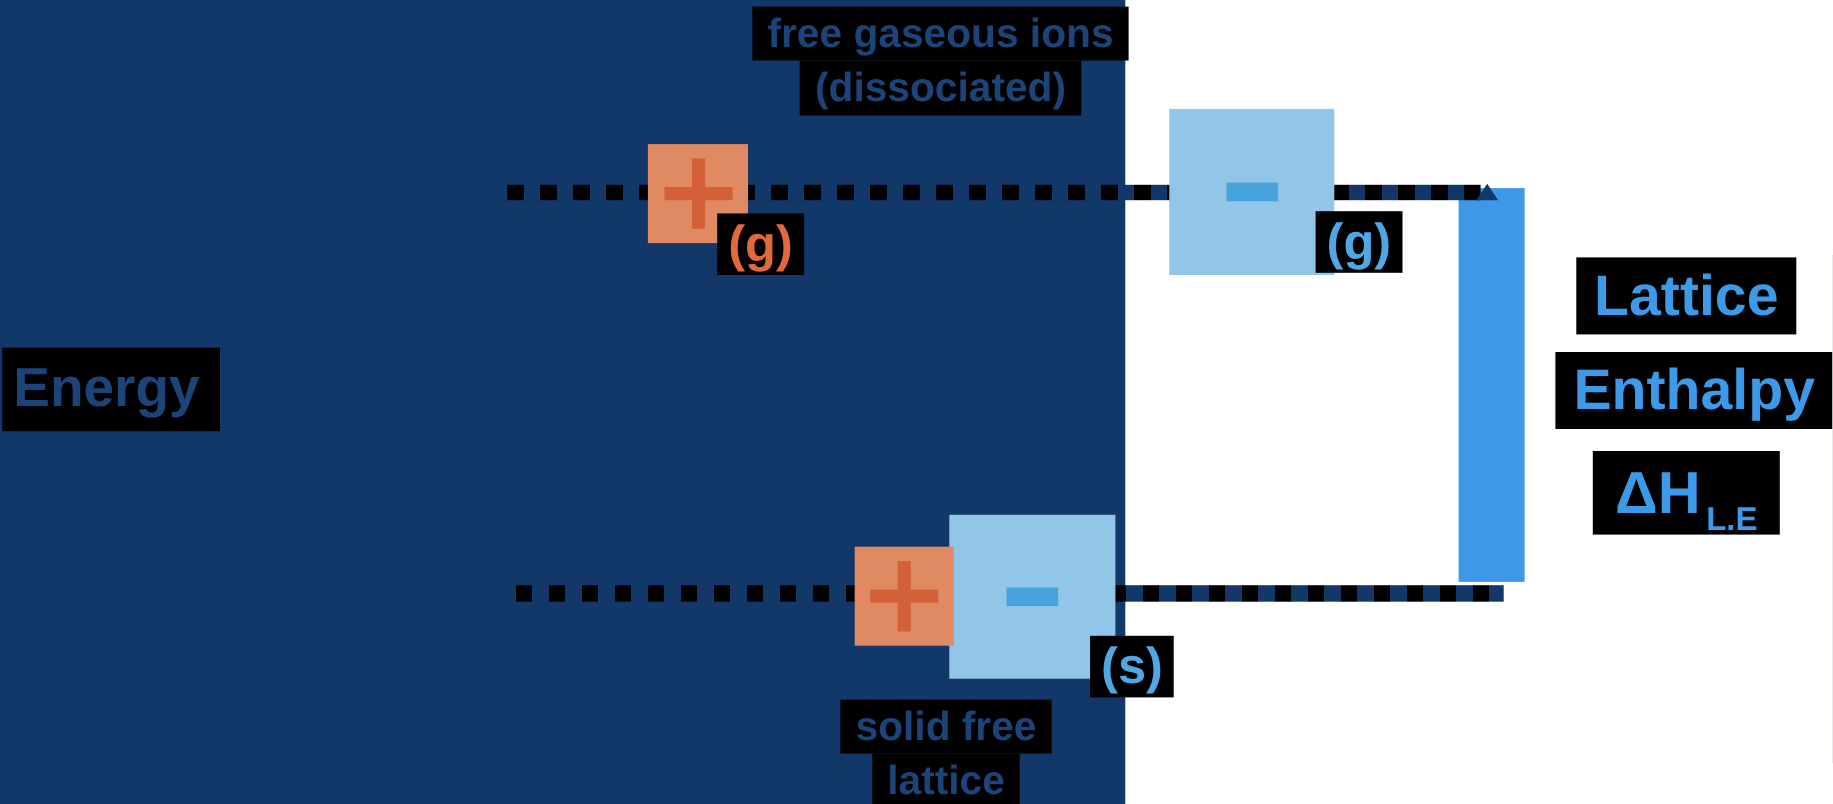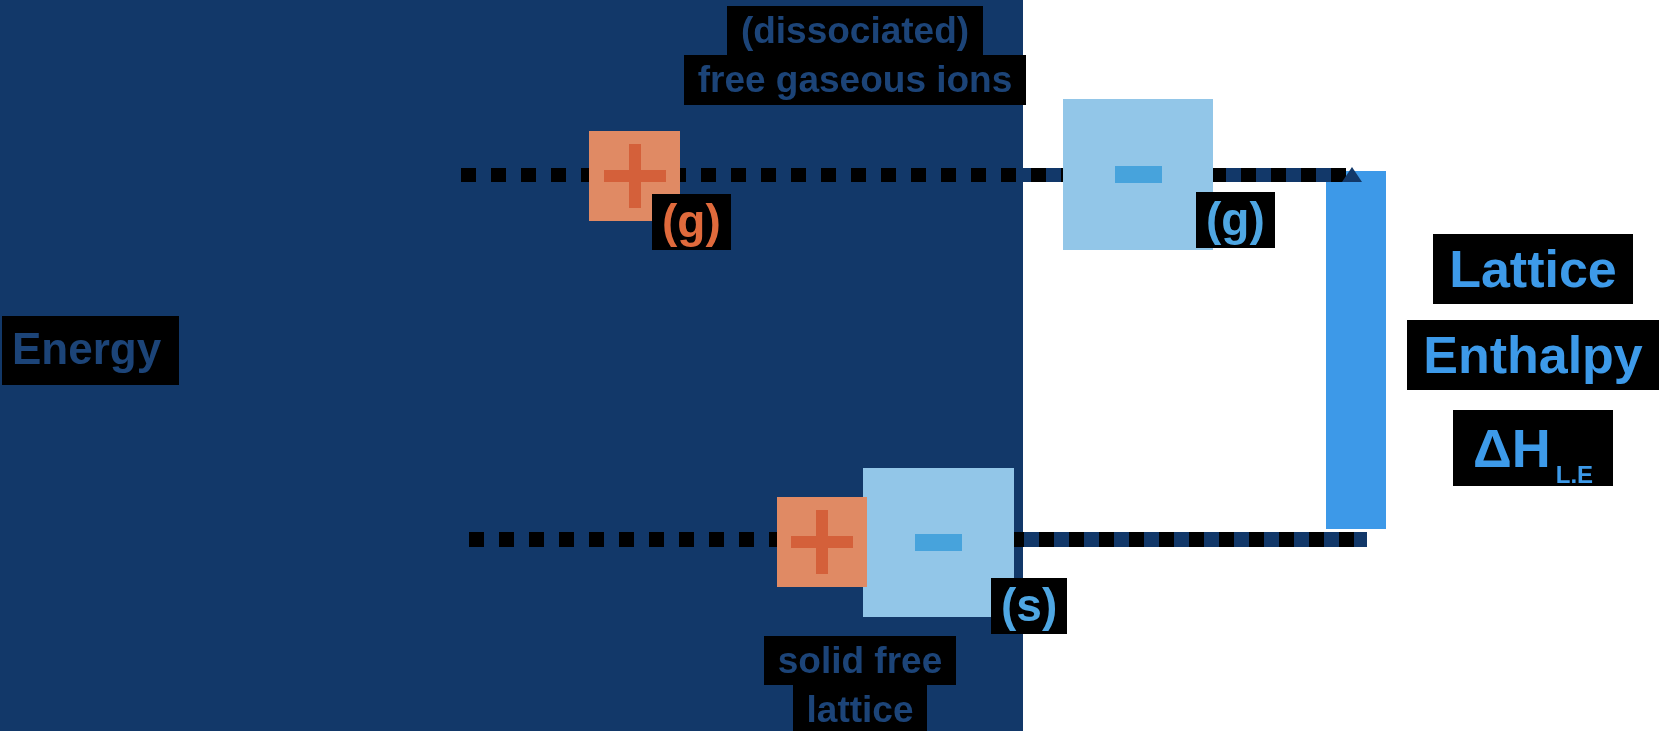--- a/index.html
+++ b/index.html
@@ -22,21 +22,21 @@
   }
   .navy-panel{position:absolute;left:0;top:0;width:1023px;height:731px;background:var(--navy);z-index:0;}
 
   .dash-line{position:absolute;height:14px;z-index:2;
     background:repeating-linear-gradient(90deg,var(--black) 0 15px,var(--navy) 15px 30px);}
   .dash-top{left:461px;top:168px;width:885px;}
   .dash-bottom{left:469px;top:532px;width:898px;height:15px;}
 
   .hl{background:var(--black);display:inline-block;line-height:1.12;}
 
-  .energy-label{position:absolute;left:2px;top:316px;font-size:44px;color:var(--navy-text);
+  .energy-label{position:absolute;left:2px;top:316px;font-size:50px;color:var(--navy-text);
     padding:8px 18px 12px 10px;z-index:2;}
 
   .level-label{position:absolute;display:flex;flex-direction:column;align-items:center;z-index:2;}
   .level-label .hl{font-size:37px;color:var(--navy-text);padding:4px 14px;}
   .upper-label{left:640px;top:6px;width:430px;}
   .lower-label{left:735px;top:636px;width:250px;}
 
   .ion-square{position:absolute;}
   .cation-top{left:589px;top:131px;width:91px;height:90px;background:var(--salmon);z-index:4;}
   .anion-top{left:1063px;top:99px;width:150px;height:151px;background:var(--lightblue);z-index:3;}
@@ -59,43 +59,43 @@
 
   .enthalpy-bar{position:absolute;left:1326px;top:171px;width:60px;height:358px;
     background:var(--brightblue);z-index:1;}
   .bar-arrowhead{position:absolute;left:1342px;top:167px;width:0;height:0;z-index:3;
     border-left:10px solid transparent;border-right:10px solid transparent;
     border-bottom:15px solid var(--navy);}
 
   .arrow-line{position:absolute;left:1400px;width:266px;text-align:center;z-index:2;}
   .arrow-line .hl{color:var(--brightblue-text);font-size:52px;padding:6px 16px;}
   .arrow-line-1{top:234px;}
-  .arrow-line-2{top:320px;}
+  .arrow-line-2{top:320px;text-align:right;}
   .arrow-line-3{top:410px;}
   .arrow-line-3 .hl{font-size:54px;padding:8px 20px;}
-  .formula-sub{font-size:24px;position:relative;top:16px;padding-left:5px;}
+  .formula-sub{font-size:30px;position:relative;top:16px;padding-left:5px;}
 </style>
 </head>
 <body>
 
 <div class="canvas">
 
   <div class="navy-panel"></div>
 
   <div class="dash-line dash-top"></div>
   <div class="dash-line dash-bottom"></div>
 
   <div class="enthalpy-bar"></div>
   <div class="bar-arrowhead"></div>
 
   <span class="hl energy-label">Energy</span>
 
   <div class="level-label upper-label">
+    <span class="hl">free gaseous ions</span>
     <span class="hl">(dissociated)</span>
-    <span class="hl">free gaseous ions</span>
   </div>
 
   <div class="ion-square cation-top">
     <div class="plus-icon"></div>
   </div>
   <span class="hl state-label state-orange state-g-cation">(g)</span>
 
   <div class="ion-square anion-top">
     <div class="minus-icon"></div>
   </div>

